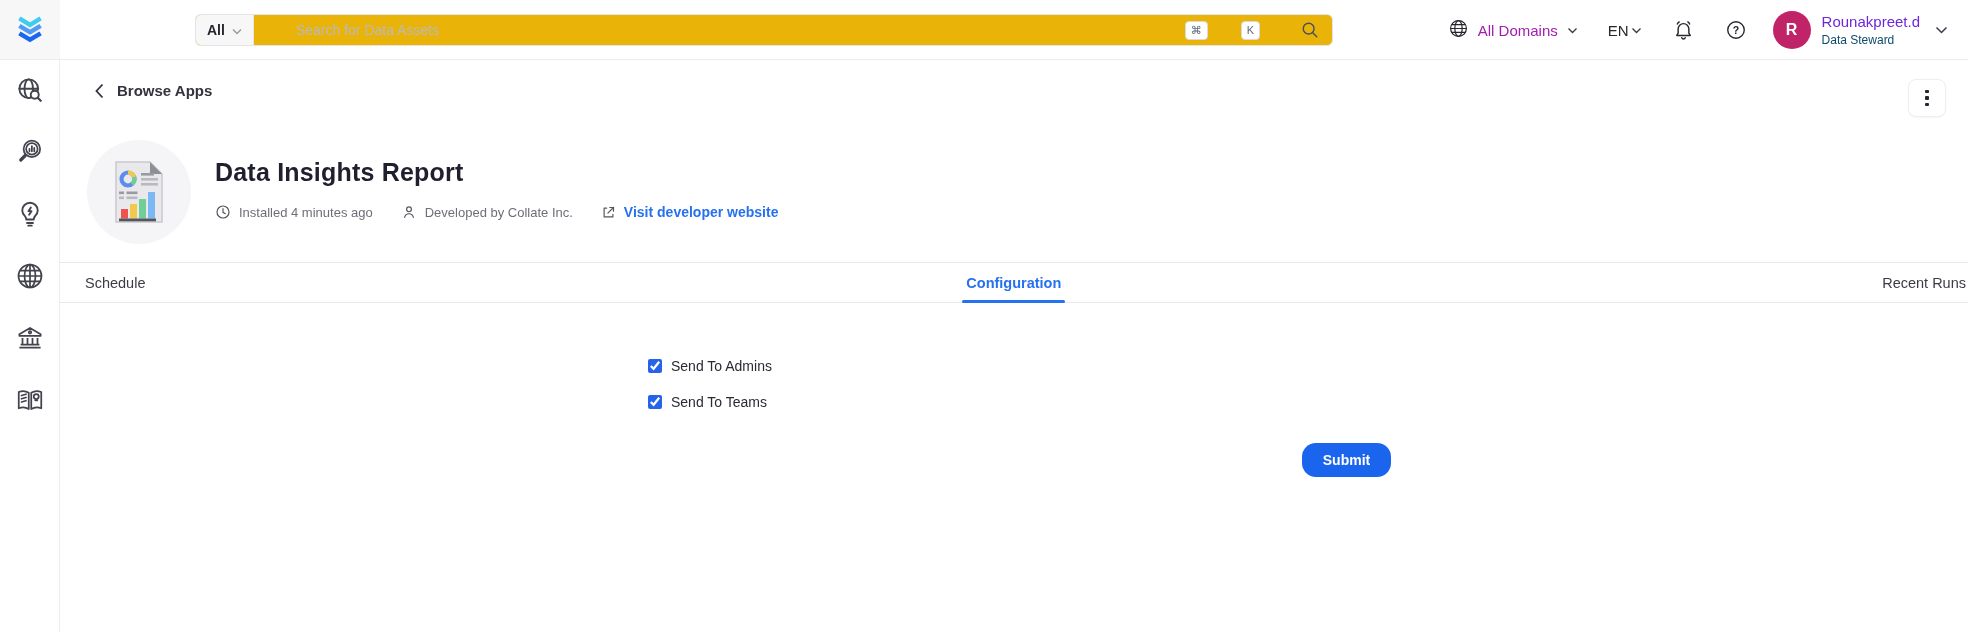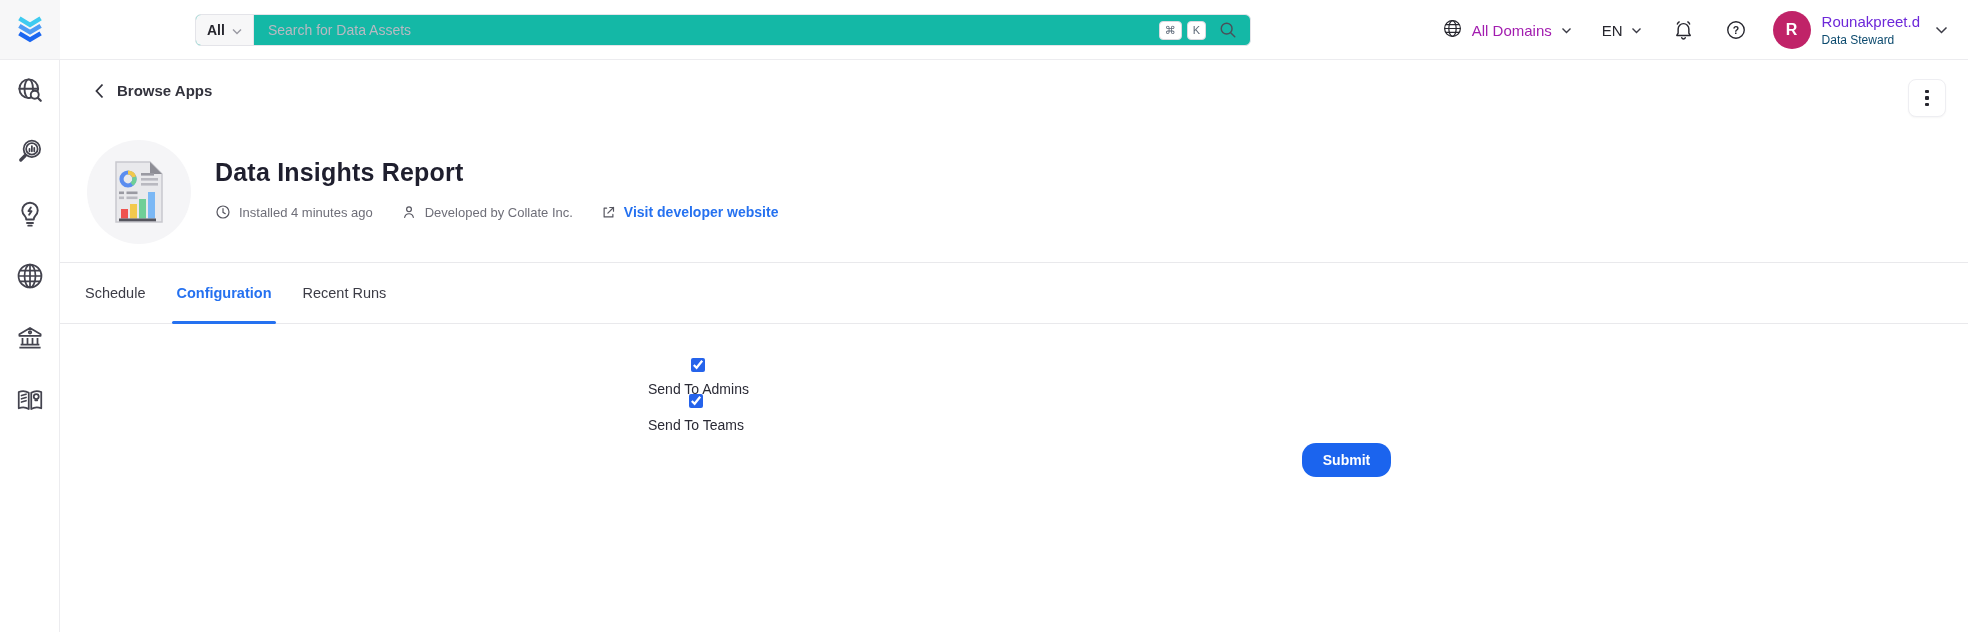--- a/index.html
+++ b/index.html
@@ -39,23 +39,23 @@
   .side-item svg { stroke: #43434E; }
 
   
   .topbar {
     position: absolute; left: 60px; top: 0; right: 0; height: 60px;
     background: #fff;
     border-bottom: 1px solid #ECECEF;
   }
   .searchbox {
     position: absolute; left: 135px; top: 14px;
-    width: 1056px; height: 32px;
+    width: 1138px; height: 32px;
     border: 1px solid #E4E4E9; border-radius: 6px;
-    display: flex; align-items: center; background: #14b8a6;
+    display: flex; align-items: center; background: #eab308; gap: 28px;
   }
   .search-filter {
     height: 100%; padding: 0 11px;
     background: #F7F7F8;
     border-right: 1px solid #E4E4E9;
     border-radius: 5px 0 0 5px;
     display: flex; align-items: center; gap: 7px;
     font-size: 14px; font-weight: 700; color: #26262E;
     cursor: pointer; white-space: nowrap;
   }
@@ -73,21 +73,21 @@
     padding: 3px 5px; background: #fff; margin-right: 5px;
   }
   .search-mag { margin: 0 13px 0 8px; display: flex; cursor: pointer; }
 
   .topbar-right {
     position: absolute; right: 20px; top: 0; height: 60px;
     display: flex; align-items: center;
   }
   .domains-group { display: flex; align-items: center; gap: 9px; cursor: pointer; }
   .domains-label { font-size: 15px; color: #a21caf; }
-  .lang-group { display: flex; align-items: center; gap: 8px; cursor: pointer; margin-left: 30px; justify-content: space-between; }
+  .lang-group { display: flex; align-items: center; gap: 2px; cursor: pointer; margin-left: 30px; justify-content: space-between; }
   .lang-label { font-size: 15px; color: #26262E; }
   .icon-btn { margin-left: 30px; display: flex; cursor: pointer; }
   .user-group { display: flex; align-items: center; margin-left: 26px; cursor: pointer; }
   .avatar {
     width: 38px; height: 38px; border-radius: 50%;
     display: flex; align-items: center; justify-content: center;
     color: #fff; font-size: 16px; font-weight: 700;
     flex: none;
   }
   .user-text { margin-left: 11px; line-height: 1.2; }
@@ -123,40 +123,40 @@
     font-size: 25px; font-weight: 700; color: #1F1F2E; letter-spacing: 0.2px;
   }
   .app-meta {
     position: absolute; left: 215px; top: 204px;
     display: flex; align-items: center; gap: 28px;
   }
   .meta-item { display: flex; align-items: center; gap: 8px; font-size: 13px; color: #6E6E78; }
   .meta-link { font-size: 14px; font-weight: 600; color: #2571F0; cursor: pointer; }
 
   .tabs {
-    position: absolute; left: 60px; right: 0; top: 262px; height: 62px;
+    position: absolute; left: 60px; right: 0; top: 262px; height: 41px;
     border-top: 1px solid #E9E9EC;
     border-bottom: 1px solid #E9E9EC;
     display: flex; align-items: stretch;
-    padding-left: 23px; gap: 27px;
+    padding-left: 23px; gap: 27px; justify-content: space-between;
   }
   .tab {
     display: flex; align-items: center;
     font-size: 14.5px; color: #3C3C46;
     cursor: pointer; position: relative; padding: 0 2px;
   }
   .tab.active { color: #2571F0; font-weight: 600; }
   .tab.active::after {
     content: ""; position: absolute; left: -2px; right: -2px; bottom: -1px;
     height: 3px; background: #2571F0; border-radius: 2px;
   }
 
   .check-row {
     position: absolute; left: 648px;
-    display: flex; align-items: center; gap: 9px; flex-direction: column;
+    display: flex; align-items: center; gap: 9px;
   }
   .check-row input[type="checkbox"] {
     width: 14px; height: 14px; accent-color: #2563EB; cursor: pointer;
   }
   .check-row label { font-size: 14px; color: #2A2A35; cursor: pointer; }
   .row-admins { top: 358px; }
   .row-teams { top: 394px; }
 
   .submit-btn {
     position: absolute; left: 1302px; top: 443px;

